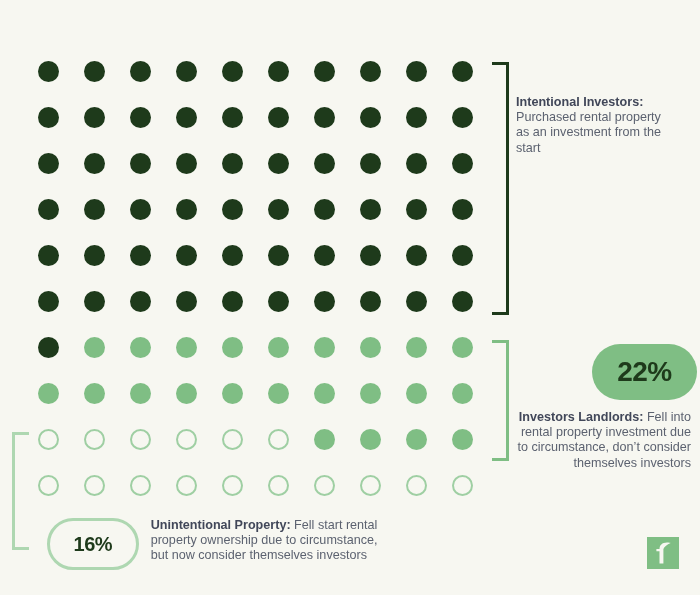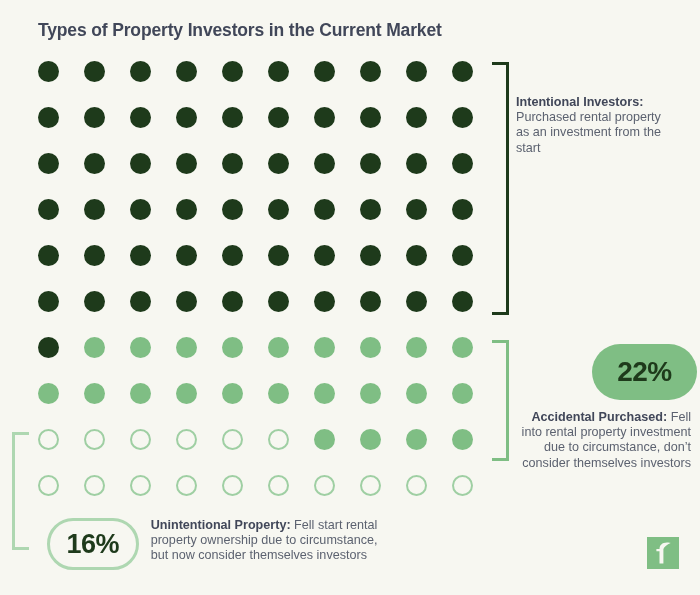--- a/index.html
+++ b/index.html
@@ -123,21 +123,21 @@
     font-size: 28px;
   }
   #callout-unintentional { left: 47px; top: 518px; width: 340px; }
   #badge-unintentional {
     width: 93px;
     height: 52px;
     border-radius: 26px;
     background: transparent;
     border: 3px solid #aed7b1;
     color: #1e3a1b;
-    font-size: 27px;
+    font-size: 20px;
   }
 
   .callout-text {
     font-size: 12.6px;
     line-height: 15.2px;
     color: #5c6270;
   }
   .callout-text .lead {
     font-weight: bold;
     color: #414759;
@@ -164,21 +164,20 @@
     display: flex;
     align-items: center;
     justify-content: center;
   }
 </style>
 </head>
 <body>
 
 <div id="infographic">
 
-  <div id="page-title">Types of Property Investors in the Current Market</div>
 
   <div id="dot-grid">
       <div class="dot-row" style="top: 0px;">
         <div class="dot dark" style="left: 0px;"></div>
         <div class="dot dark" style="left: 46px;"></div>
         <div class="dot dark" style="left: 92px;"></div>
         <div class="dot dark" style="left: 138px;"></div>
         <div class="dot dark" style="left: 184px;"></div>
         <div class="dot dark" style="left: 230px;"></div>
         <div class="dot dark" style="left: 276px;"></div>
@@ -302,21 +301,21 @@
 
   <div class="callout" id="callout-intentional">
     <div class="callout-text" id="text-intentional">
       <span class="lead">Intentional Investors:</span><span> Purchased rental property as an investment from the start</span>
     </div>
   </div>
 
   <div class="callout" id="callout-accidental">
     <div class="pct-badge" id="badge-accidental">22%</div>
     <div class="callout-text" id="text-accidental">
-      <span class="lead">Accidental Purchased:</span><span> Fell into rental property investment due to circumstance, don’t consider themselves investors</span>
+      <span class="lead">Investors Landlords:</span><span> Fell into rental property investment due to circumstance, don’t consider themselves investors</span>
     </div>
   </div>
 
   <div class="callout" id="callout-unintentional">
     <div class="pct-badge" id="badge-unintentional">16%</div>
     <div class="callout-text" id="text-unintentional">
       <span class="lead">Unintentional Property:</span><span> Fell start rental property ownership due to circumstance, but now consider themselves investors</span>
     </div>
   </div>
 

